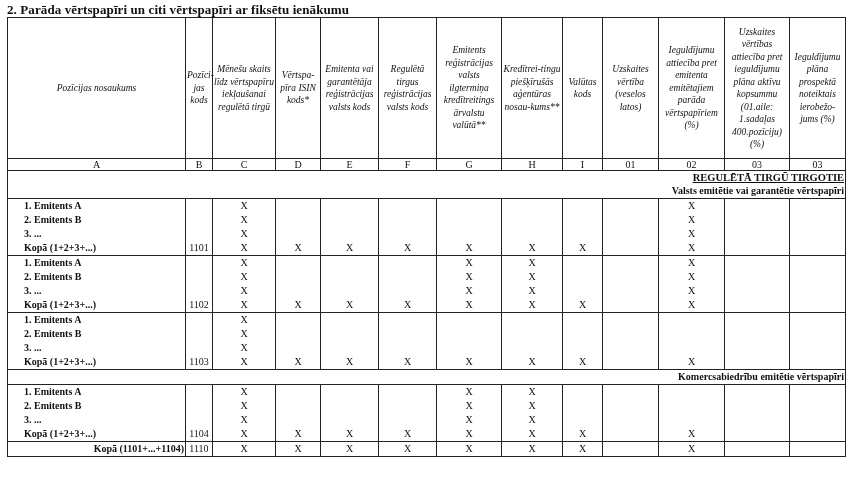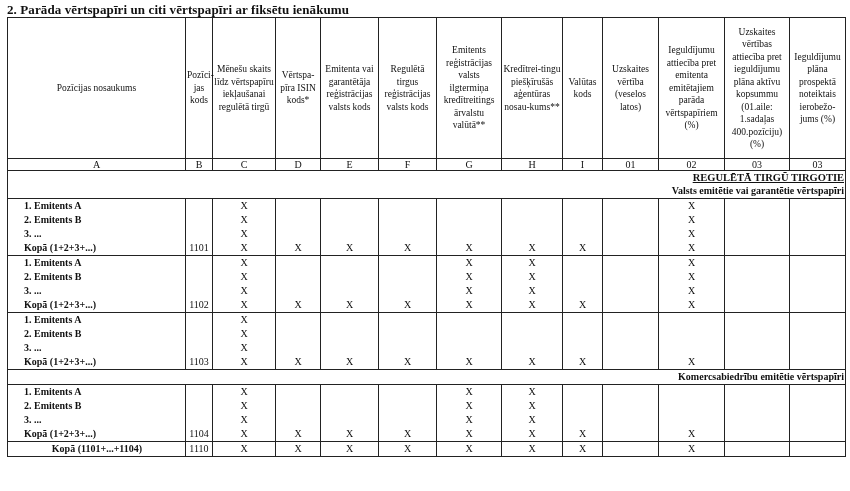--- a/index.html
+++ b/index.html
@@ -1,28 +1,28 @@
 <!DOCTYPE html>
 <html><head>
 <meta charset="utf-8">
 <style>
   html, body { margin: 0; padding: 0; background: #ffffff; }
   body { width: 850px; height: 491px; overflow: hidden; font-family: "Liberation Serif", "DejaVu Serif", serif; color: #111; }
   .title { position: absolute; left: 7px; top: 2px; font-weight: bold; font-size: 13px; letter-spacing: 0.1px; }
   table { position: absolute; left: 7px; top: 17px; border-collapse: collapse; table-layout: fixed; width: 838px; }
   td, th { border: 1px solid #222; font-size: 9.5px; line-height: 12.5px; text-align: center; vertical-align: middle; padding: 0 1px; font-weight: normal; }
-  th { height: 140px; }
+  th { height: 140px; font-style: italic; }
   tr.letters td { height: 11px; line-height: 11px; font-size: 10px; }
   tr.section td { text-align: right; font-weight: bold; text-decoration: underline; font-size: 10.5px; height: 13px; line-height: 13px; padding-left: 2px; border-bottom: none; }
   tr.group td { text-align: right; font-weight: bold; font-size: 10px; height: 14px; line-height: 14px; padding-left: 2px; border-top: none; }
   tr.item td { border-top: none; border-bottom: none; height: 14px; line-height: 14px; font-size: 10px; }
   tr.item.last td { border-bottom: 1px solid #222; }
   tr.item td.name { text-align: left; padding-left: 16px; font-weight: bold; }
   tr.total td { height: 14px; line-height: 14px; font-size: 10px; text-align: center; }
-  tr.total td.name { text-align: center; padding-left: 2px; font-weight: bold; }
+  tr.total td.name { text-align: right; padding-left: 2px; font-weight: bold; }
 </style>
 </head>
 <body>
 
 <div class="title">2. Parāda vērtspapīri un citi vērtspapīri ar fiksētu ienākumu</div>
 
 <table>
   <colgroup>
     <col style="width:178px">
       <col style="width:27px">

